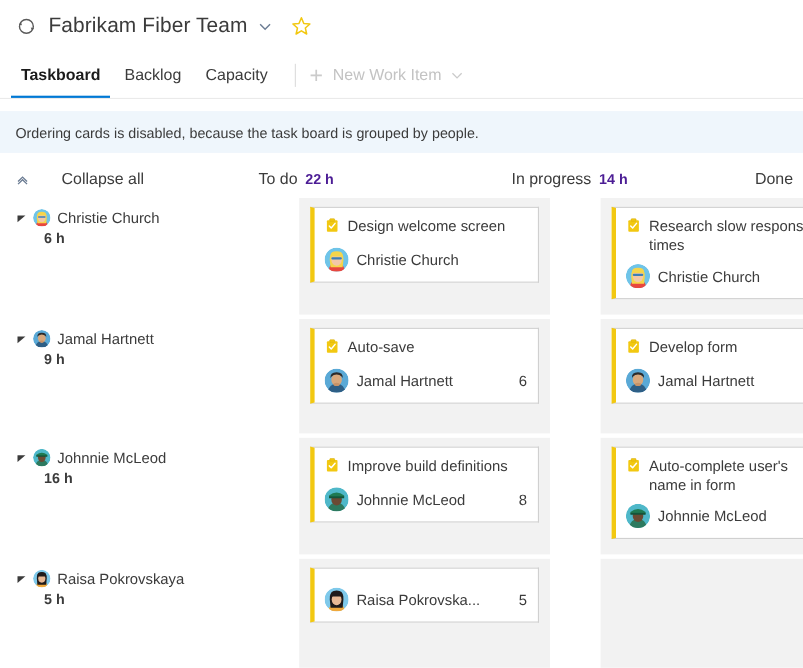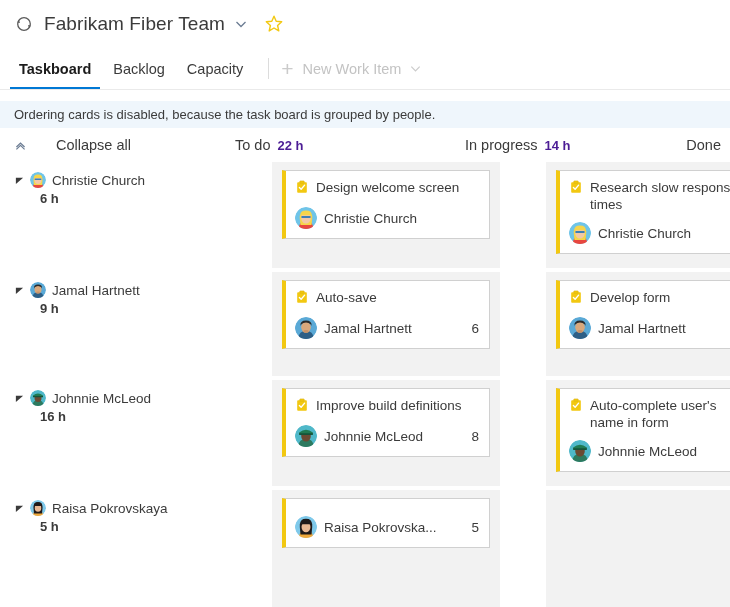--- a/index.html
+++ b/index.html
@@ -86,22 +86,22 @@
     font-size: 21px;
     font-weight: 300;
     margin-right: 9px;
     line-height: 1;
     color: #cbcbcb;
   }
   #new-work-item .chev { color: #cbcbcb; margin-left: 8px; }
 
   
   #infobar {
-    margin: 11px 0 0 0;
-    height: 27px;
+    margin: 11px 0 7px 0;
+    height: 38px;
     background: #eff6fc;
     display: flex;
     align-items: center;
     padding-left: 14px;
     font-size: 13px;
     color: #3b3b3b;
   }
 
   
   #board-header {
@@ -119,21 +119,21 @@
     cursor: pointer;
     gap: 22px;
   }
   #collapse-all .cc-chev {
     color: #6b7c93;
     margin-right: 7px;
     display: inline-flex;
   }
   .col-head {
     display: flex;
-    align-items: flex-end;
+    align-items: flex-start;
     padding-left: 7px;
     color: #3b3b3b;
   }
   .col-head .hours {
     font-size: 13px;
     margin-left: 7px;
     color: #4c1d95;
     font-weight: bold;
   }
   .col-head.done-head {

